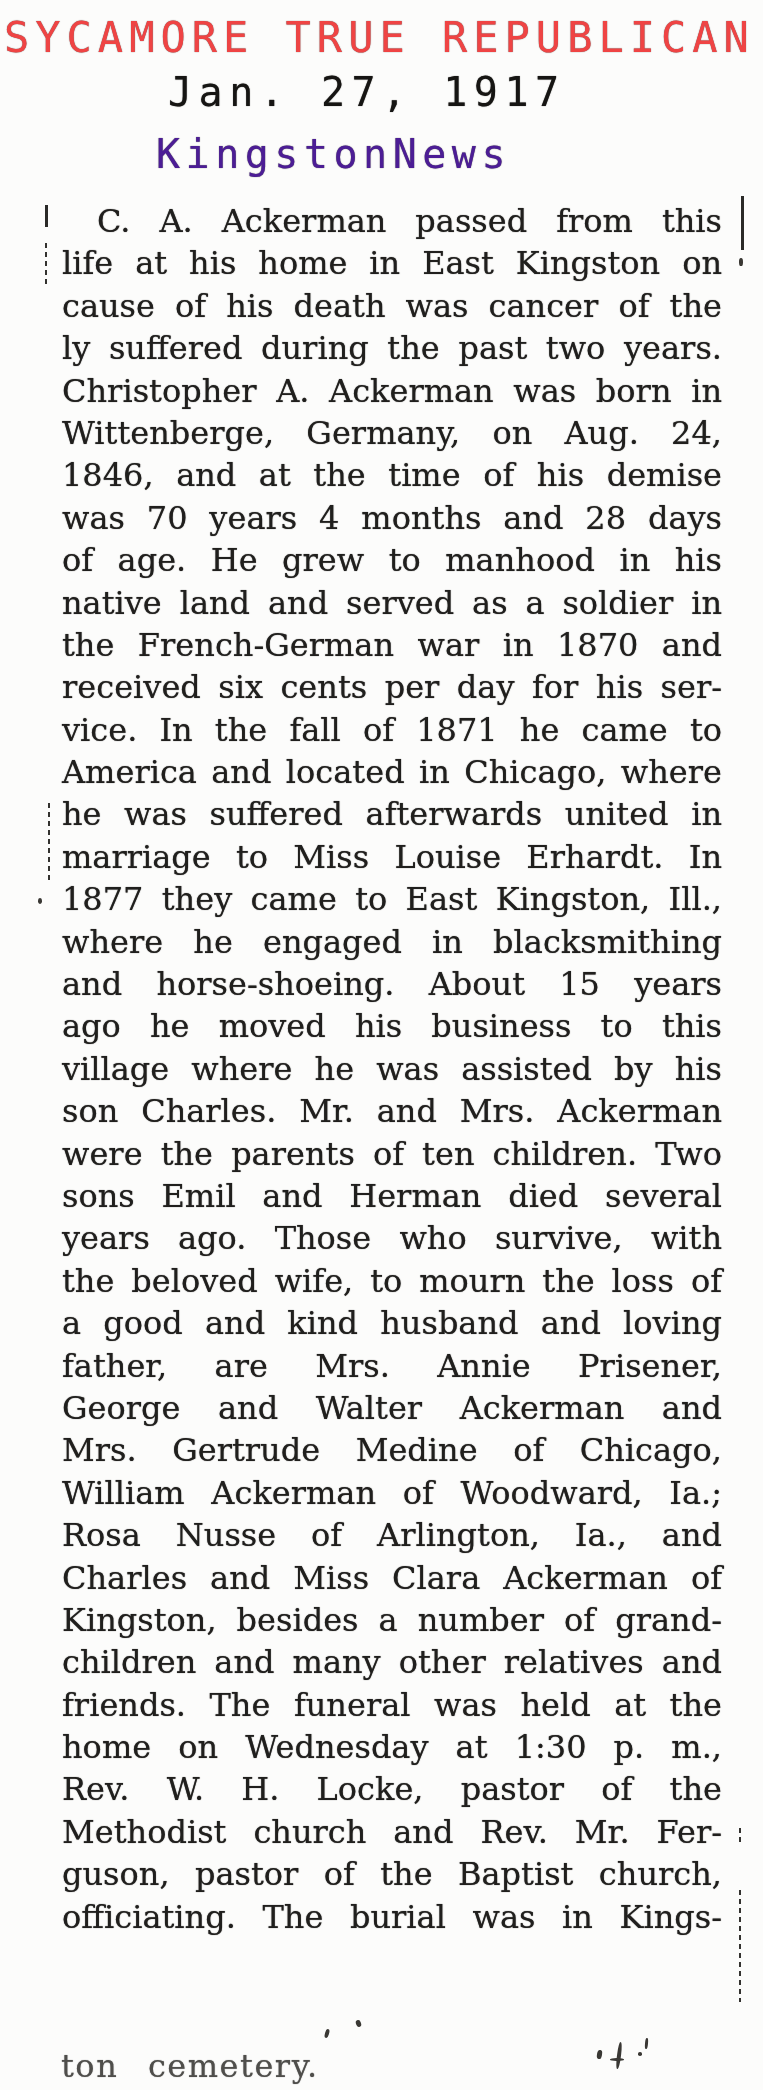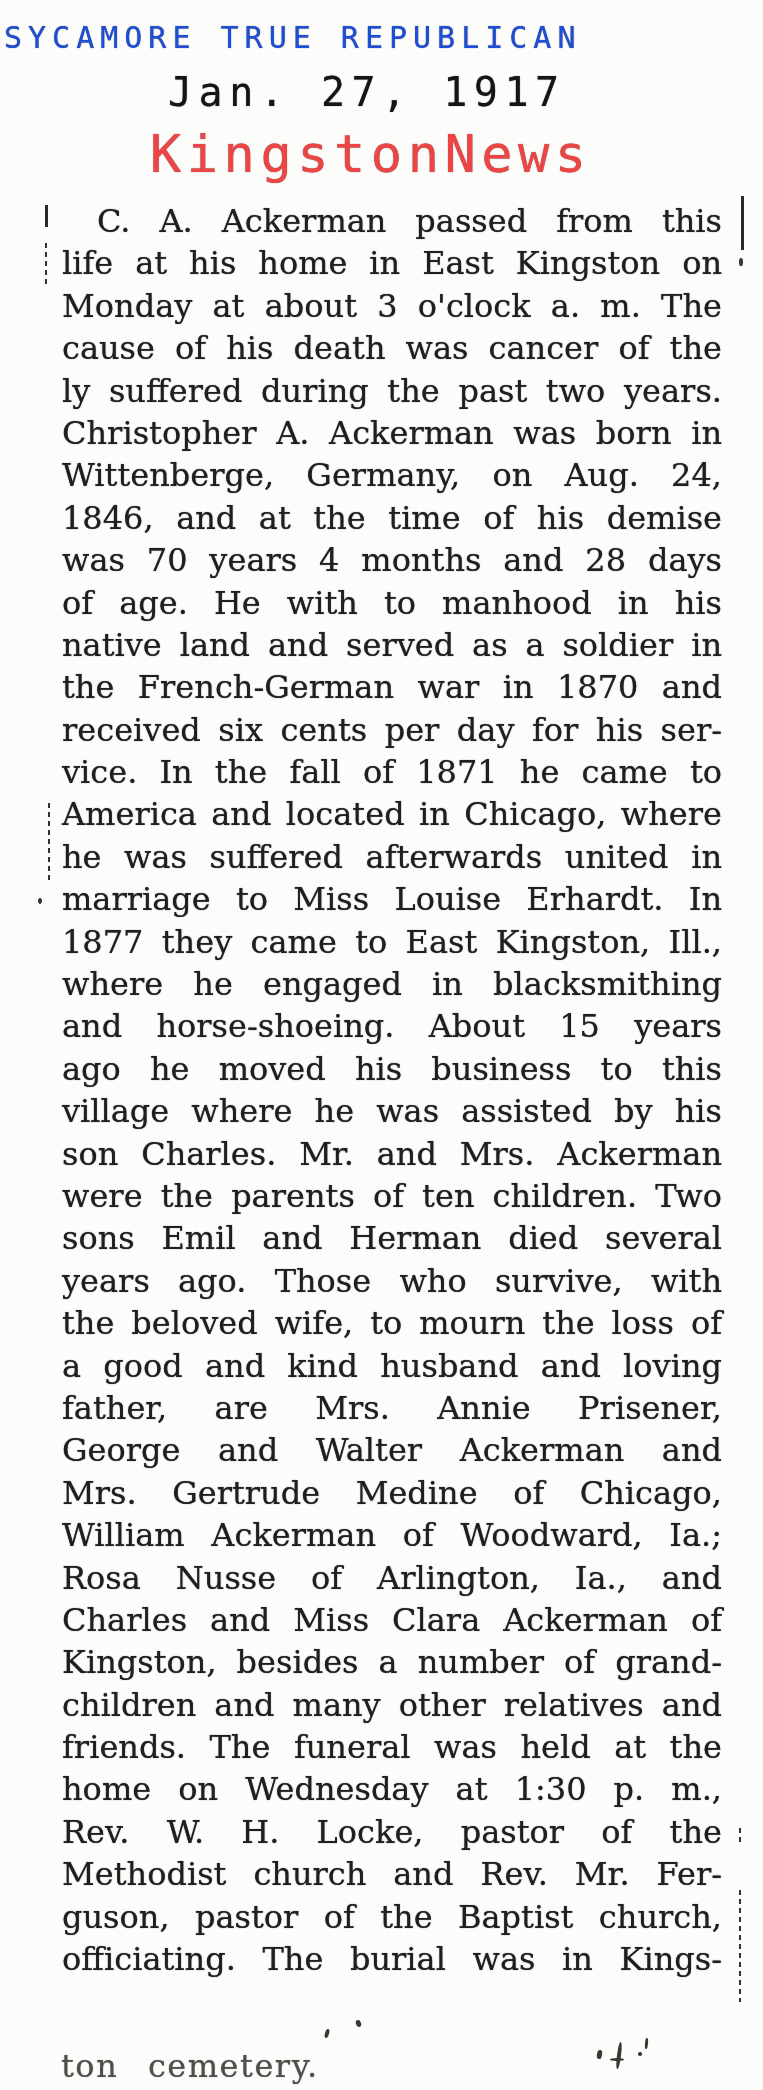--- a/index.html
+++ b/index.html
@@ -13,49 +13,49 @@
     color: #1e1d1b;
     font-family: "DejaVu Serif", serif;
   }
 
   
   .masthead-title {
     position: absolute;
     left: 4px;
     top: 17px;
     font-family: "DejaVu Sans Mono", monospace;
-    font-size: 30px;
+    font-size: 42px;
     line-height: 42px;
     letter-spacing: 6px;
     white-space: nowrap;
-    color: #1d4ed8;
+    color: #ef4444;
     text-shadow: 0 0 1px rgba(25,24,22,.75);
   }
   .dateline {
     position: absolute;
     left: 168px;
     top: 72px;
     font-family: "DejaVu Sans Mono", monospace;
     font-size: 40px;
     line-height: 40px;
     letter-spacing: 6.5px;
     white-space: nowrap;
     color: #161513;
     text-shadow: 0 0 1px rgba(25,24,22,.75);
   }
   .section-heading {
     position: absolute;
-    left: 150px;
+    left: 156px;
     top: 134px;
     font-family: "DejaVu Sans Mono", monospace;
-    font-size: 52px;
+    font-size: 40px;
     line-height: 40px;
     letter-spacing: 5.5px;
     white-space: nowrap;
-    color: #ef4444;
+    color: #4c1d95;
     text-shadow: 0 0 1px rgba(25,24,22,.75);
   }
 
   
   .article {
     position: absolute;
     left: 62px;
     top: 200px;
     width: 660px;
   }
@@ -119,28 +119,27 @@
   <div class="masthead-title">SYCAMORE TRUE REPUBLICAN</div>
 
   <div class="dateline">Jan. 27, 1917</div>
 
   <div class="section-heading">KingstonNews</div>
 
   <article class="article">
 
   <div class="line">C. A. Ackerman passed from this</div>
       <div class="line">life at his home in East Kingston on</div>
-      <div class="line">Monday at about 3 o'clock a. m. The</div>
       <div class="line">cause of his death was cancer of the</div>
       <div class="line">ly suffered during the past two years.</div>
       <div class="line">Christopher A. Ackerman was born in</div>
       <div class="line">Wittenberge, Germany, on Aug. 24,</div>
       <div class="line">1846, and at the time of his demise</div>
       <div class="line">was 70 years 4 months and 28 days</div>
-      <div class="line">of age. He with to manhood in his</div>
+      <div class="line">of age. He grew to manhood in his</div>
       <div class="line">native land and served as a soldier in</div>
       <div class="line">the French-German war in 1870 and</div>
       <div class="line">received six cents per day for his ser-</div>
       <div class="line">vice. In the fall of 1871 he came to</div>
       <div class="line">America and located in Chicago, where</div>
       <div class="line">he was suffered afterwards united in</div>
       <div class="line">marriage to Miss Louise Erhardt. In</div>
       <div class="line">1877 they came to East Kingston, Ill.,</div>
       <div class="line">where he engaged in blacksmithing</div>
       <div class="line">and horse-shoeing. About 15 years</div>

